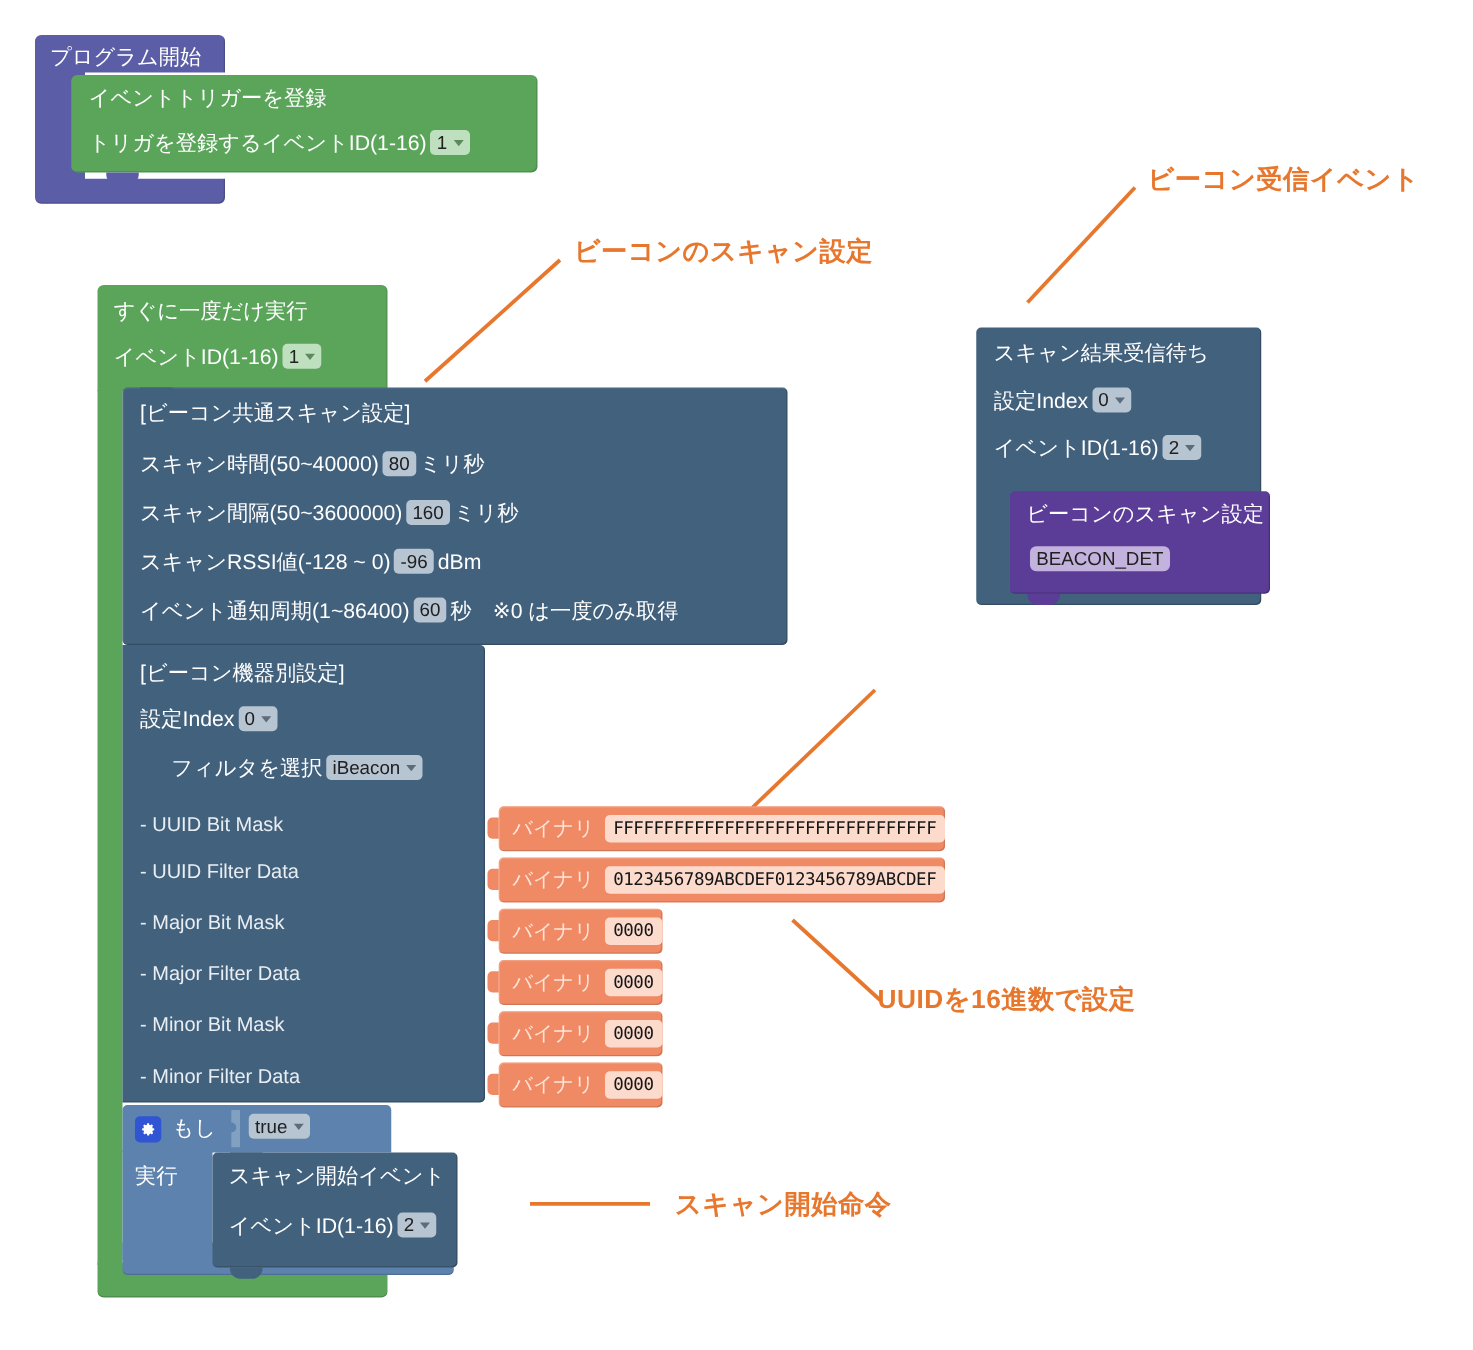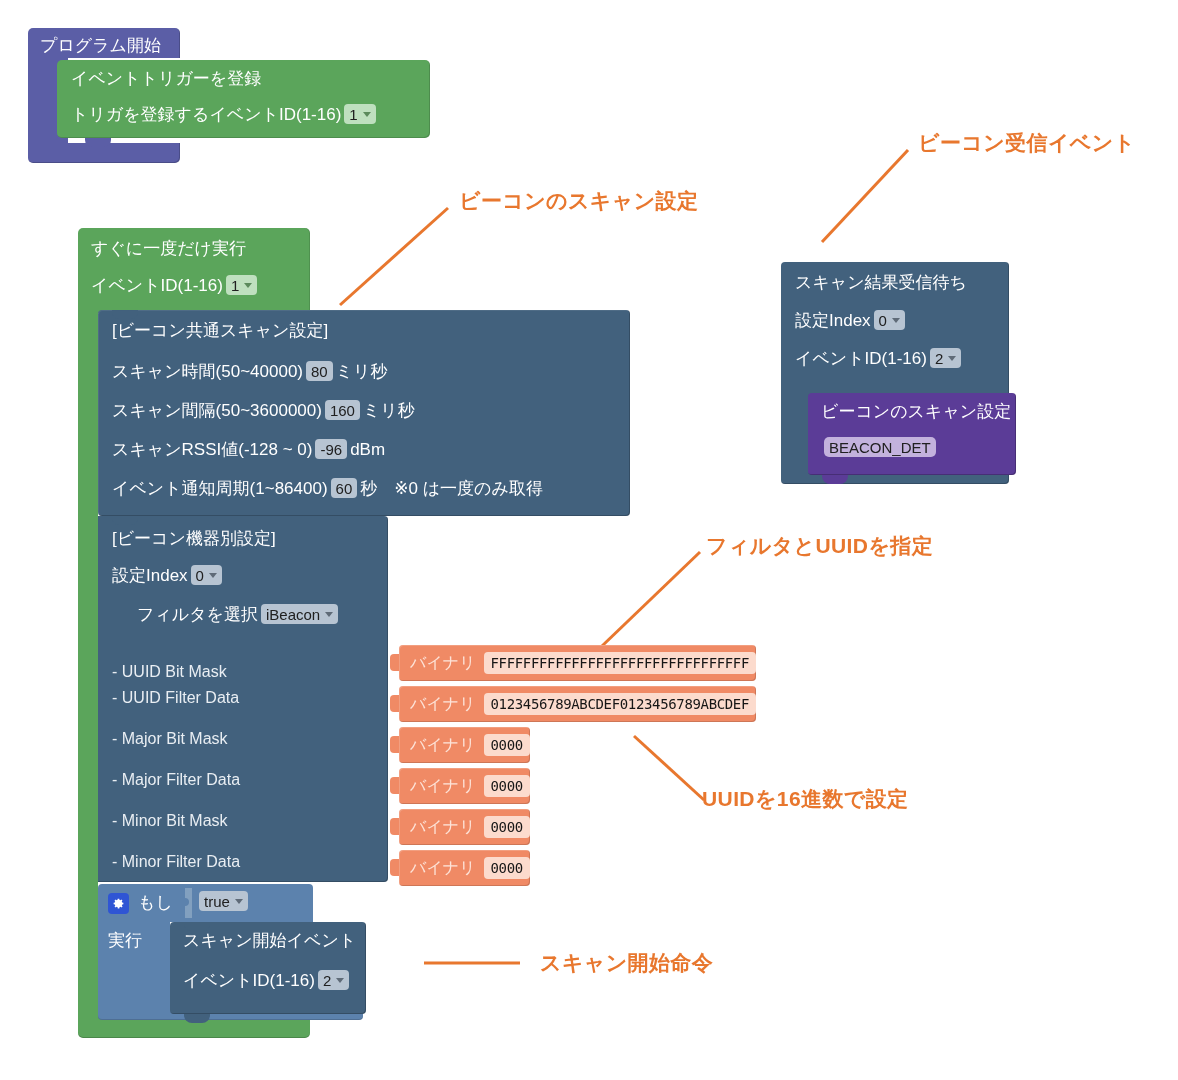--- a/index.html
+++ b/index.html
@@ -95,21 +95,21 @@
   
   #dev-setting{
     position:absolute;left:98px;top:516px;width:290px;height:366px;
     background:#42617d;border-radius:0 4px 4px 0;
     box-shadow:inset -1px -1px 0 rgba(0,0,0,.2);
   }
   #dev-setting .ln{position:absolute;left:14px;}
   #dev-setting .hdr{top:14px;}
   #dev-setting .idx{top:49px;}
   #dev-setting .flt{top:88px;margin-left:25px;}
-  #dev-setting .f0{top:148px;}
+  #dev-setting .f0{top:137px;}
   #dev-setting .f1{top:174px;}
   #dev-setting .f2{top:215px;}
   #dev-setting .f3{top:256px;}
   #dev-setting .f4{top:297px;}
   #dev-setting .f5{top:338px;}
   #dev-setting .sub{font-size:16px;color:#e9eef3;}
 
   
   .binblk{
     position:absolute;height:36px;
@@ -386,17 +386,16 @@
   <div id="disptext">
     <div class="l1 btxt">ビーコンのスキャン設定</div>
     <div class="l2">
       <span class="chip purple">BEACON_DET</span>
     </div>
     <div class="nub" style="left:14px;top:82px;background:#5b3c97;border-radius:0 0 8px 8px;"></div>
   </div>
 
   <div class="anno" style="left:459px;top:187px;">ビーコンのスキャン設定</div>
   <div class="anno" style="left:918px;top:129px;">ビーコン受信イベント</div>
-  <div class="anno" style="left:706px;top:532px;">フィルタとUUIDを指定</div>
   <div class="anno" style="left:702px;top:785px;">UUIDを16進数で設定</div>
   <div class="anno" style="left:540px;top:949px;">スキャン開始命令</div>
 
 </div>
 
 </body></html>

